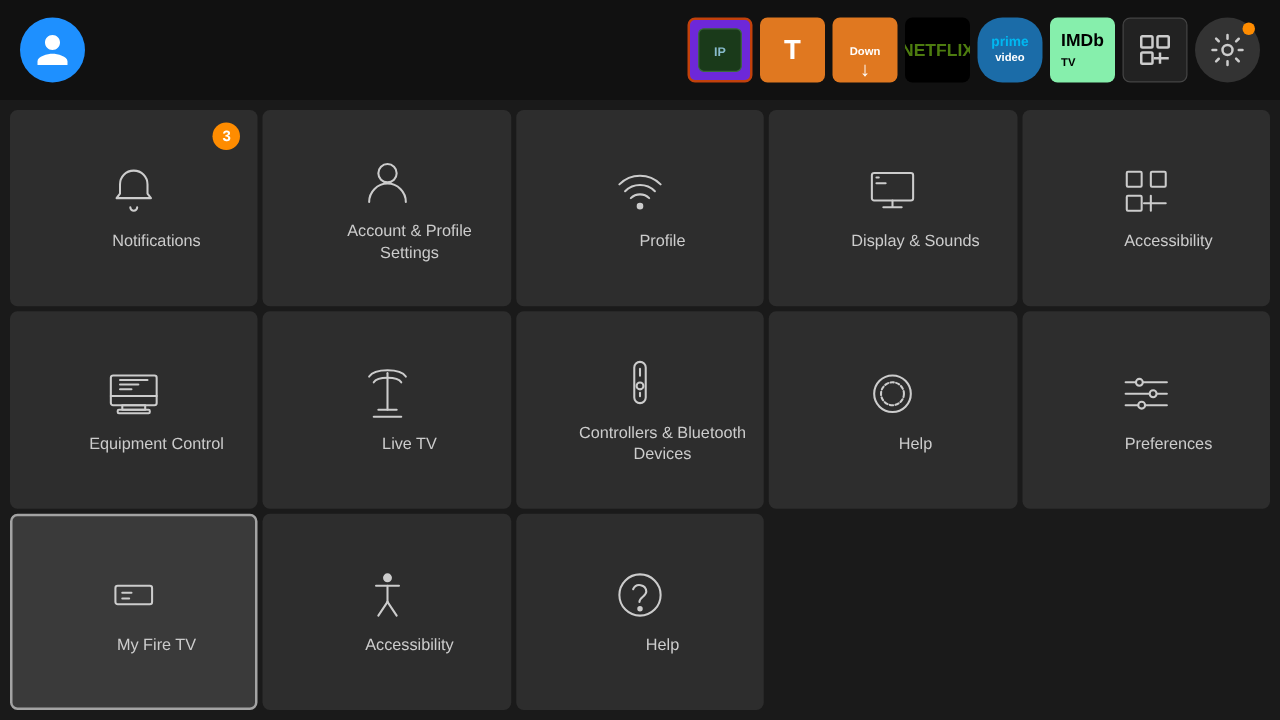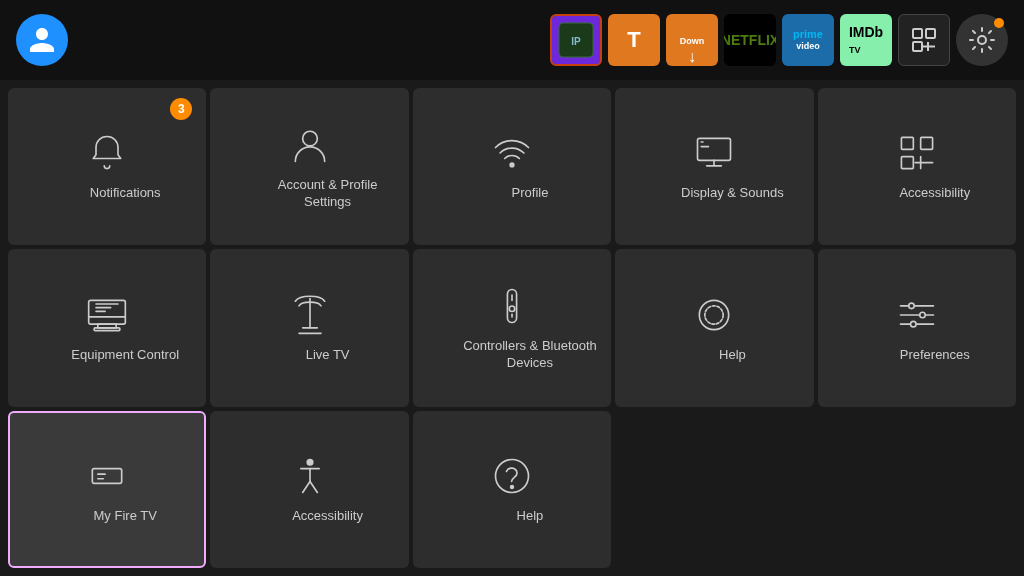--- a/index.html
+++ b/index.html
@@ -115,21 +115,21 @@
       align-items: center;
       justify-content: center;
       cursor: pointer;
       position: relative;
       gap: 10px;
       padding: 12px;
       transition: background 0.1s;
     }
     .grid-item.selected {
       background: #3a3a3a;
-      border: 2px solid #f0abfc;
+      border: 2px solid #a3a3a3;
     }
 
     .grid-item-label {
       font-size: 13px;
       color: #ccc;
       text-align: center;
       line-height: 1.3;
       margin-left: 36px;
     }
 
@@ -202,21 +202,21 @@
 
     <div class="app-icon downloader" style="background:#e07820; flex-direction:column; gap:2px;justify-content:flex-end;">
       <span style="font-size:9px; color:#fff; font-weight:bold;">Down</span>
       <span style="font-size:16px; color:#fff;">↓</span>
     </div>
 
     <div class="app-icon netflix" style="background:#000;">
       <span class="netflix-text">NETFLIX</span>
     </div>
 
-    <div class="app-icon prime" style="background:#1b6ca8;">
+    <div class="app-icon prime" style="background:#1b6ca8;border-radius:20px;">
       <div class="prime-text"><span>prime</span>video</div>
     </div>
 
     <div class="app-icon imdb" style="background:#86efac;">
       <span class="imdb-text">IMDb<br><span style="font-size:9px;">TV</span></span>
     </div>
 
     <div class="app-icon grid" style="background:#222;">
       <svg width="28" height="28" viewBox="0 0 28 28" fill="none" stroke="#ccc" stroke-width="2">
         <rect x="3" y="3" width="9" height="9" rx="1"></rect>

